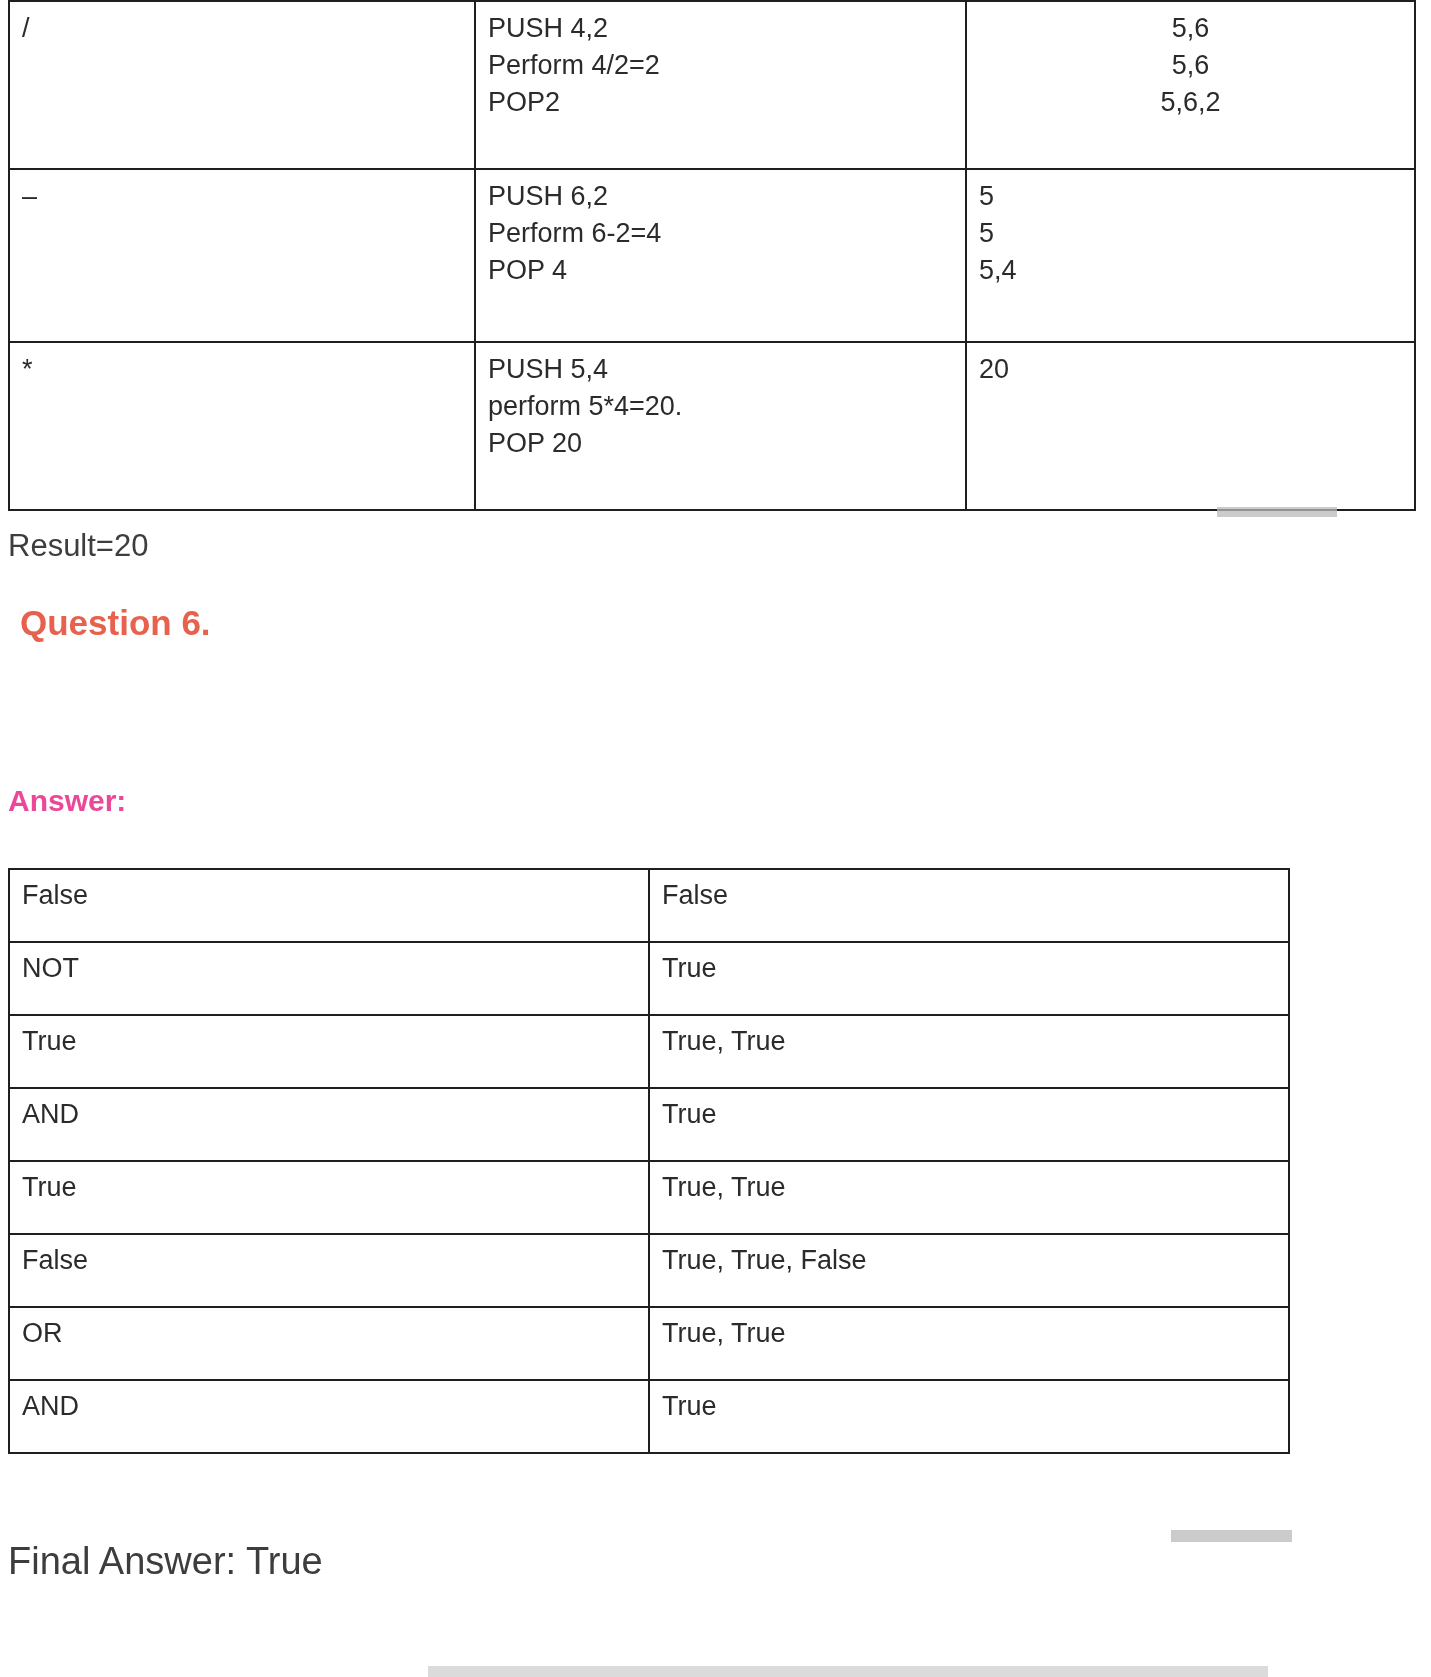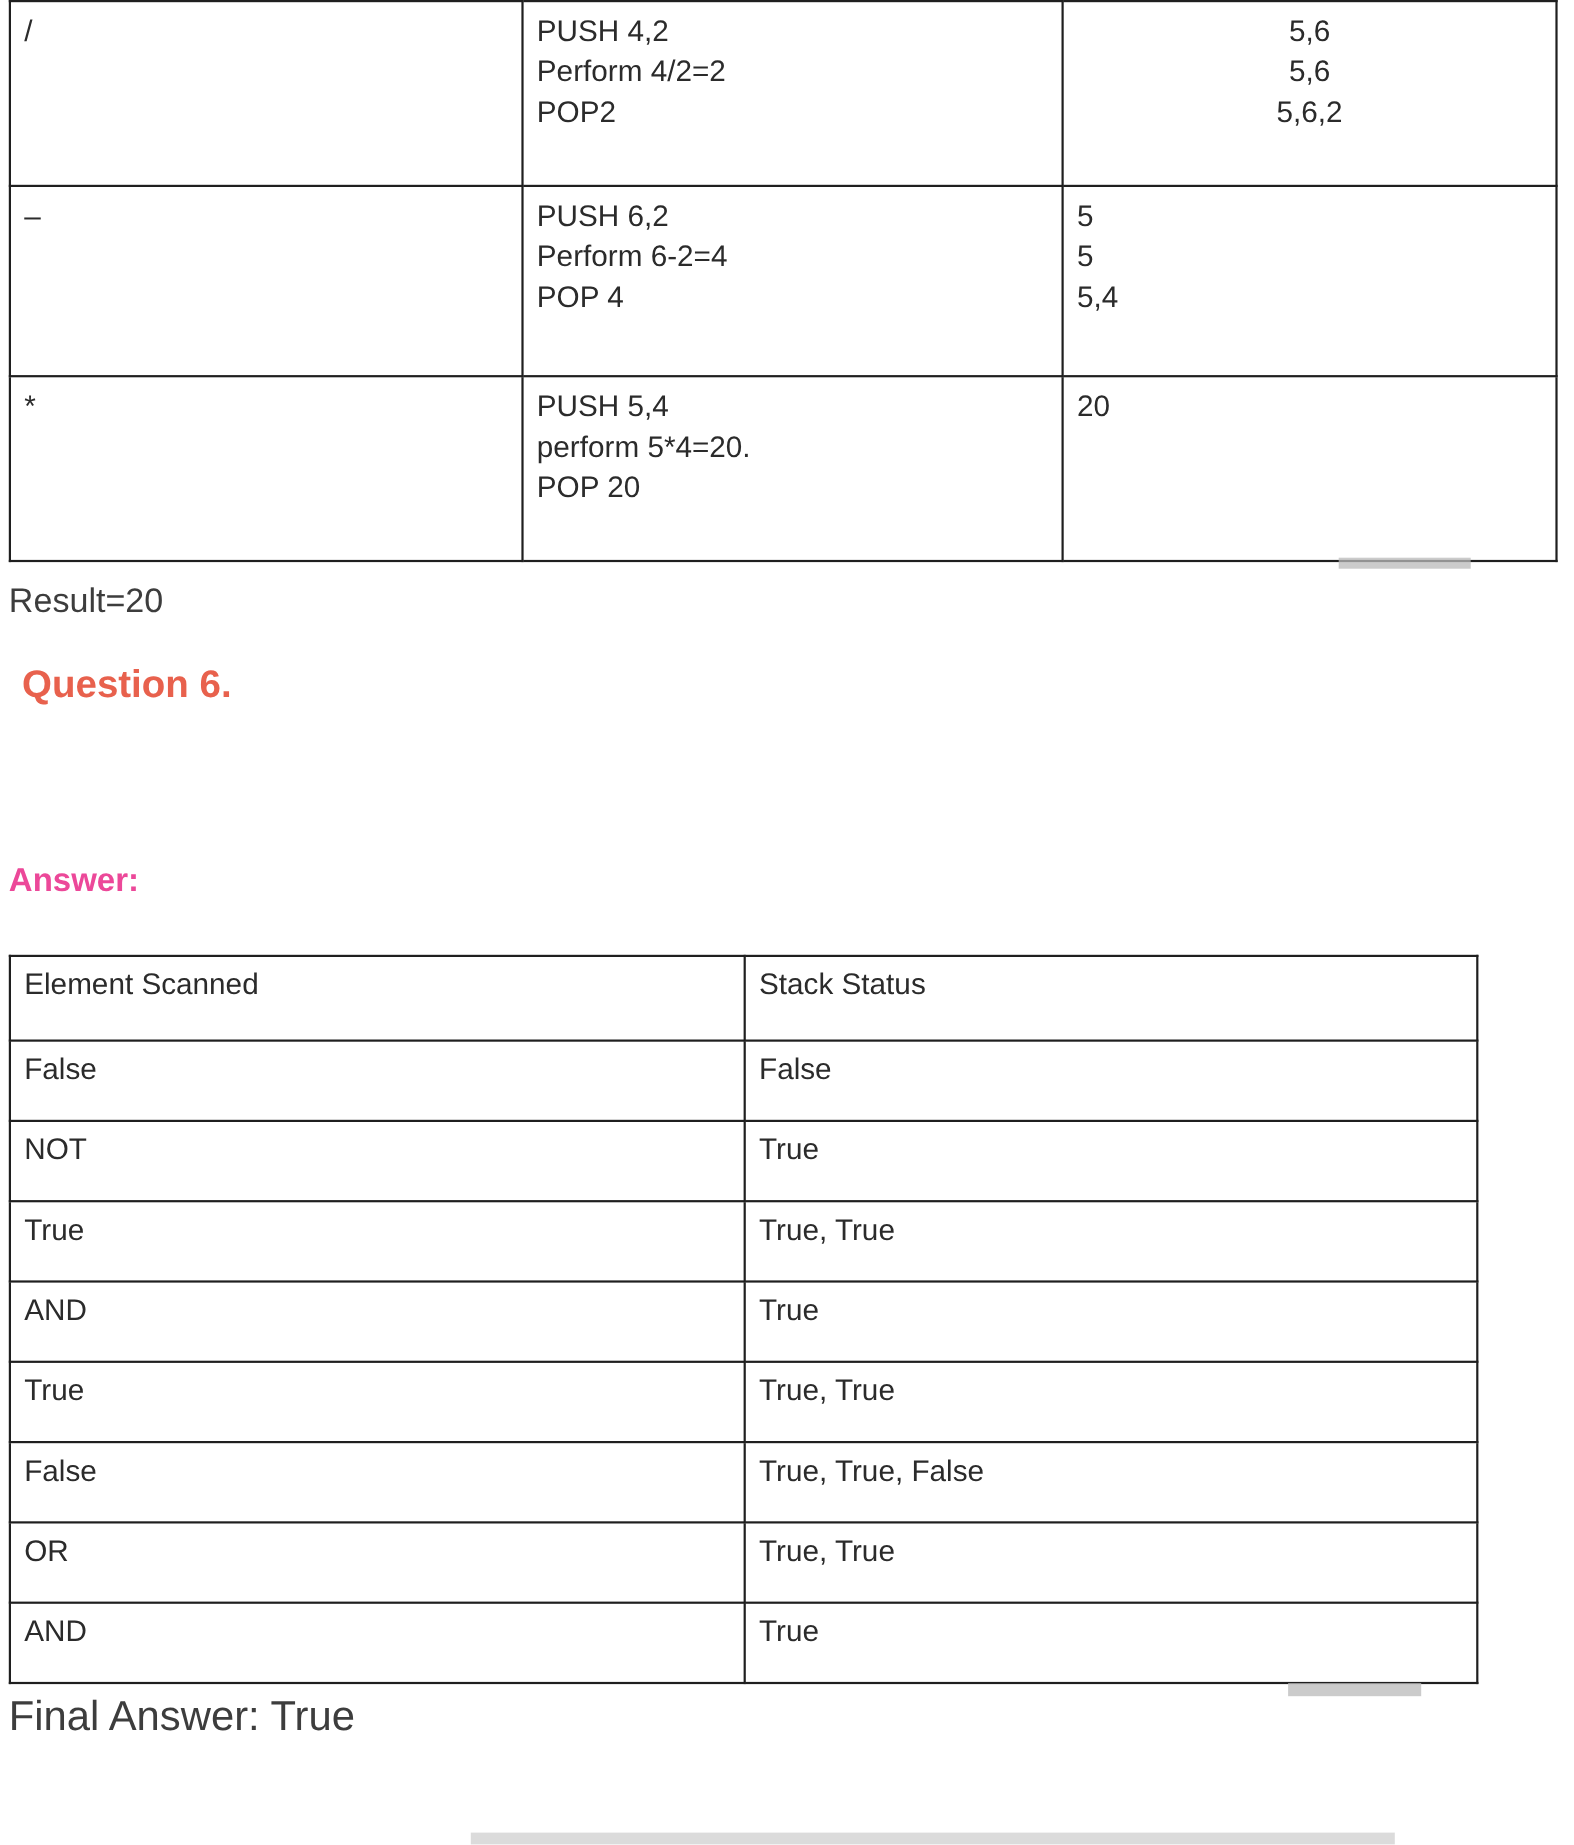--- a/index.html
+++ b/index.html
@@ -103,24 +103,20 @@
 
   <div class="qhead">Question 6.</div>
 
   <div class="qtext">
   </div>
 
   <div class="ahead">Answer:</div>
 
   <table class="t2">
     <tbody>
-        <tr class="hdr">
-      <td class="wA">Element Scanned</td>
-      <td class="wB">Stack Status</td>
-    </tr>
     <tr>
       <td>False</td>
       <td>False</td>
     </tr>
     <tr>
       <td>NOT</td>
       <td>True</td>
     </tr>
     <tr>
       <td>True</td>

